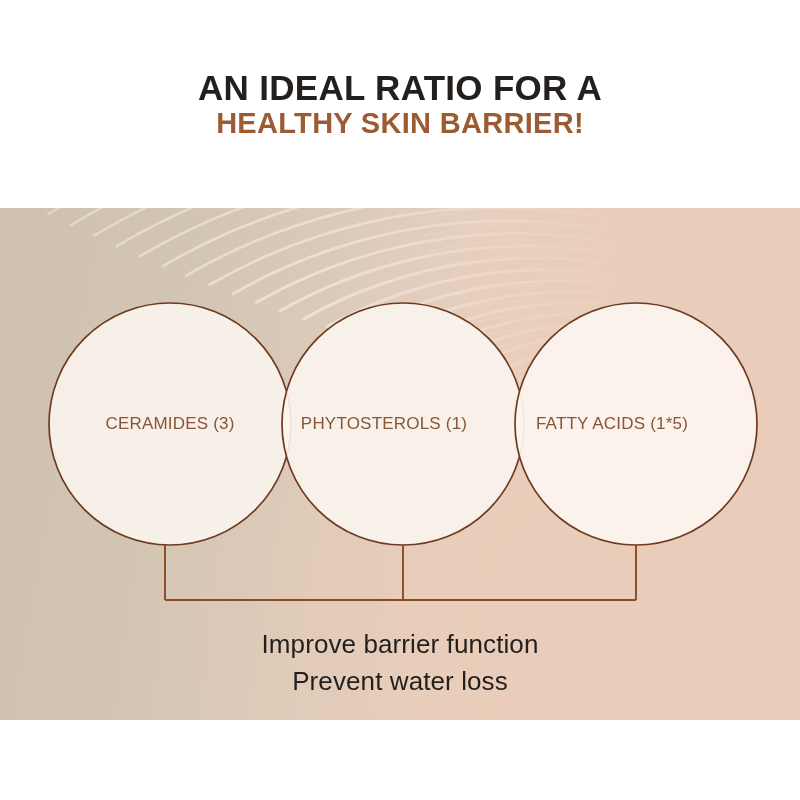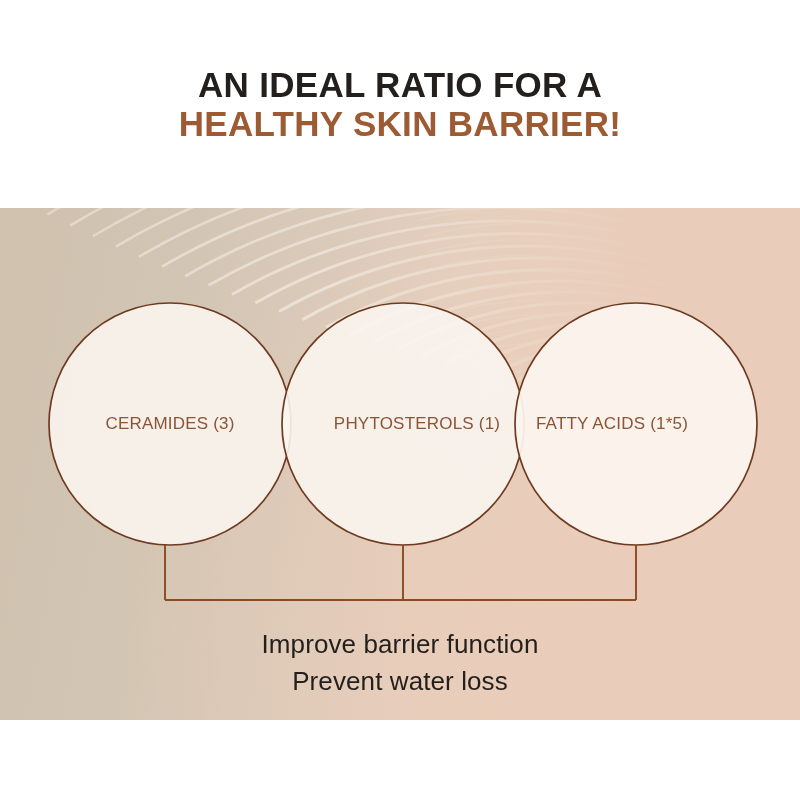--- a/index.html
+++ b/index.html
@@ -23,21 +23,21 @@
     display:flex;flex-direction:column;
     align-items:center;justify-content:center;
     z-index:40;
   }
   .title-line1{
     font-size:35px;font-weight:700;letter-spacing:0.3px;
     color:#231f1d;line-height:1.12;text-align:center;
     white-space:nowrap;
   }
   .title-line2{
-    font-size:35px;font-weight:700;letter-spacing:0.3px;
+    font-size:29px;font-weight:700;letter-spacing:0.3px;
     color:#9C5B33;line-height:1.12;text-align:center;
     white-space:nowrap;
   }
 
   
   .panel{
     position:absolute;left:0;top:208px;width:800px;height:592px;
     overflow:hidden;
   }
   .panel-bg{
@@ -182,21 +182,21 @@
 
     <g fill="none" stroke="#8B4A22" stroke-width="1.9">
       <path d="M165 337 L165 392"></path>
       <path d="M403 337 L403 392"></path>
       <path d="M636 337 L636 392"></path>
       <path d="M165 392 L636 392"></path>
     </g>
   </svg>
 
   <div class="circle-label" style="left:170px;top:424px;">CERAMIDES (3)</div>
-  <div class="circle-label" style="left:417px;top:424px;">PHYTOSTEROLS (1)</div>
+  <div class="circle-label" style="left:384px;top:424px;">PHYTOSTEROLS (1)</div>
   <div class="circle-label" style="left:612px;top:424px;">FATTY ACIDS (1*5)</div>
 
   <div class="benefits">
     <div>Improve barrier function</div>
     <div>Prevent water loss</div>
   </div>
 
 </div>
 
 </body></html>

